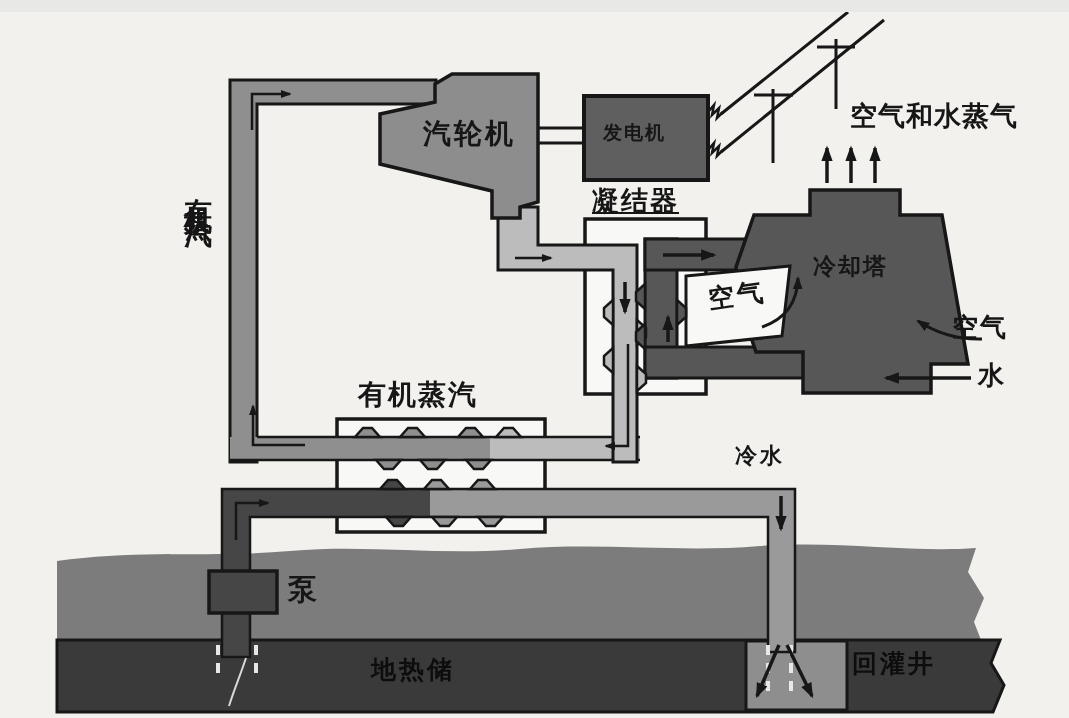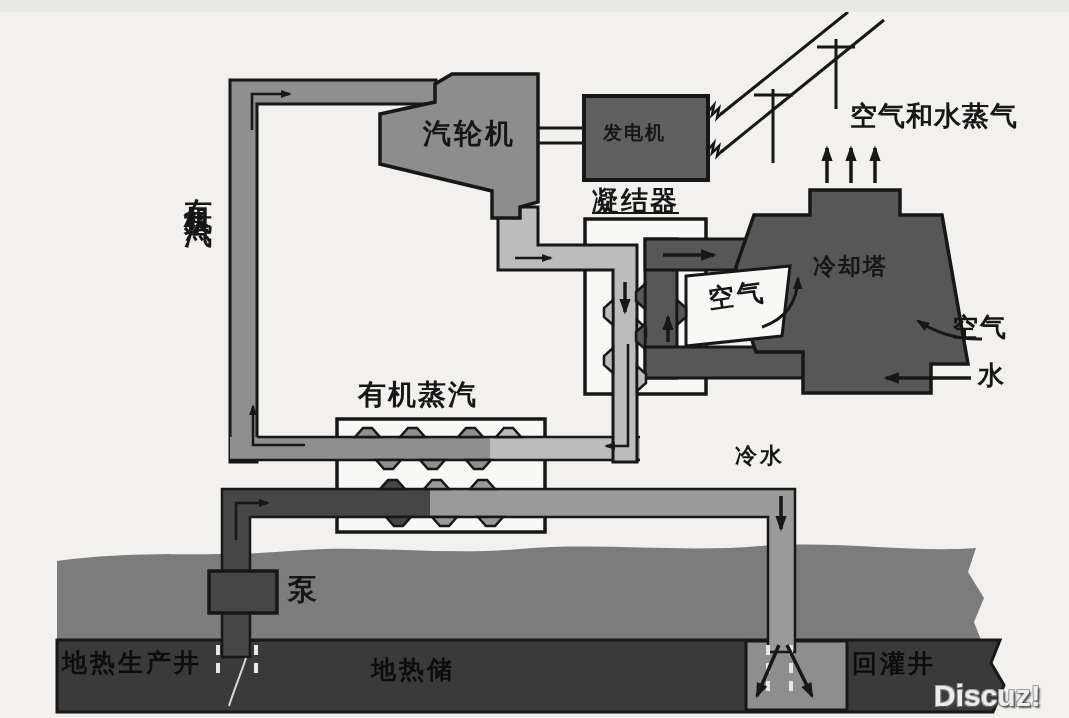--- a/index.html
+++ b/index.html
@@ -170,18 +170,16 @@
 <div class="lbl" style="left:603px;top:111px;font-size:19px;letter-spacing:2px;">发电机</div>
 <div class="lbl" style="left:592px;top:175px;font-size:27px;letter-spacing:2px;text-decoration:underline;">凝结器</div>
 <div class="lbl" style="left:850px;top:90px;font-size:27px;letter-spacing:1px;">空气和水蒸气</div>
 <div class="lbl" style="left:813px;top:242px;font-size:23px;letter-spacing:2px;">冷却塔</div>
 <div class="lbl rot" style="left:708px;top:270px;font-size:26px;letter-spacing:3px;">空气</div>
 <div class="lbl" style="left:952px;top:302px;font-size:26px;letter-spacing:2px;">空气</div>
 <div class="lbl" style="left:978px;top:350px;font-size:26px;">水</div>
 <div class="lbl" style="left:358px;top:368px;font-size:28px;letter-spacing:2px;">有机蒸汽</div>
 <div class="lbl" style="left:735px;top:432px;font-size:22px;letter-spacing:3px;">冷水</div>
 <div class="lbl" style="left:288px;top:562px;font-size:29px;">泵</div>
-<div class="lbl lbl-dark" style="left:62px;top:637px;font-size:25px;letter-spacing:3px;">地热生产井</div>
 <div class="lbl lbl-dark" style="left:371px;top:644px;font-size:25px;letter-spacing:3px;">地热储</div>
 <div class="lbl lbl-dark" style="left:852px;top:638px;font-size:25px;letter-spacing:3px;">回灌井</div>
-<div class="lbl wm" style="left:934px;top:668px;font-size:30px;">Discuz!</div>
 
 </div>
 
 </body></html>

